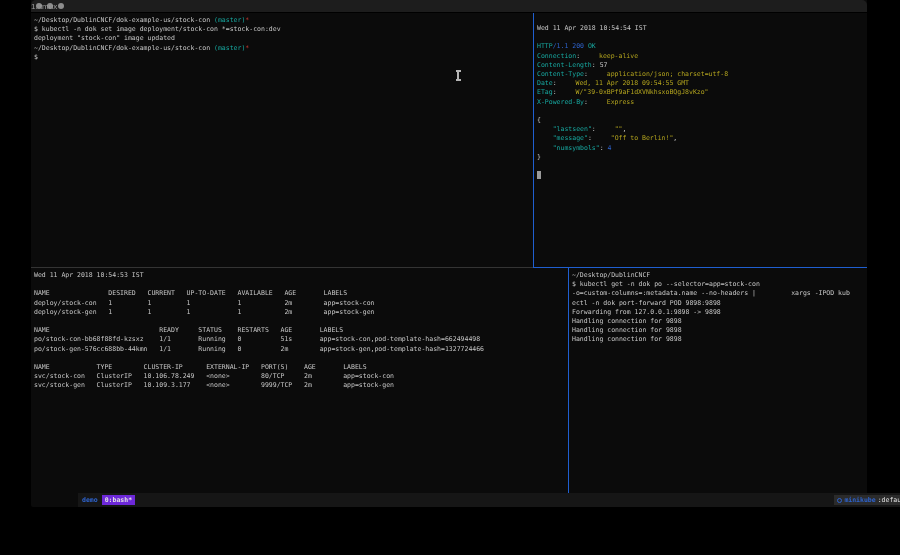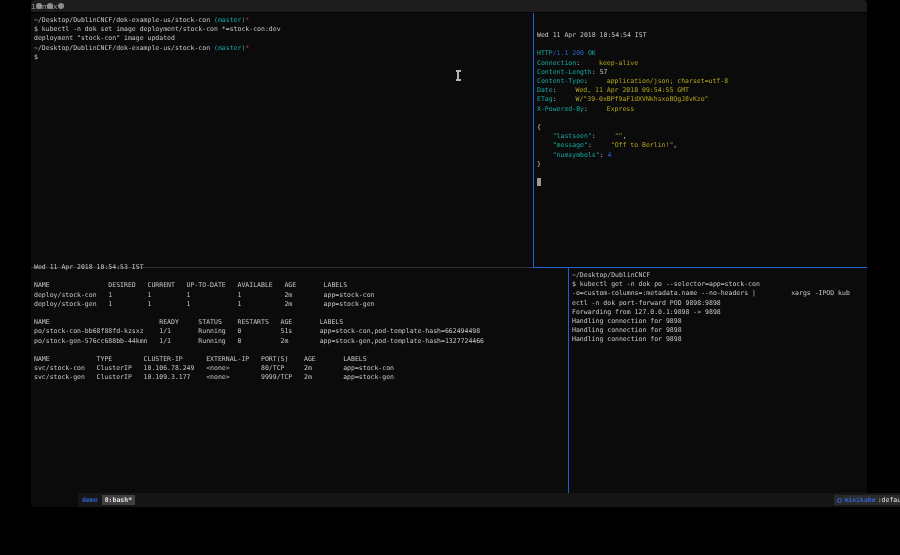--- a/index.html
+++ b/index.html
@@ -14,42 +14,42 @@
               border-radius:5px 5px 0 0; display:flex; align-items:center; }
   .lights { display:flex; gap:5px; margin-left:5px; }
   .light { width:6px; height:6px; border-radius:50%; background:#8d8d8d; }
   .title { position:absolute; left:0; right:0; text-align:left;
            font-family:"Liberation Sans", sans-serif; font-size:8px; color:#9d9d9d; }
 
   .panes { position:absolute; left:0; top:13px; width:836px; height:480px; overflow:hidden; }
   .pane { position:absolute; overflow:hidden; padding:3px 0 0 3px;
           font-size:6.5px; line-height:9.2px; white-space:pre; }
   .pane-tl { left:0;   top:0;    width:502px; height:254px; }
-  .pane-tr { left:503px; top:15px;  width:333px; height:254px; }
-  .pane-bl { left:0;   top:247px; width:537px; height:225px; }
+  .pane-tr { left:503px; top:8px;  width:333px; height:254px; }
+  .pane-bl { left:0;   top:255px; width:537px; height:225px; }
   .pane-br { left:538px; top:255px; width:298px; height:225px; }
 
   .vdiv-top { position:absolute; left:502px; top:0; width:1px; height:254px; background:#1f5fd0; }
   .hdiv-grey { position:absolute; left:0; top:254px; width:502px; height:1px; background:#343434; }
   .hdiv-blue { position:absolute; left:502px; top:254px; width:334px; height:1px; background:#1f5fd0; }
   .vdiv-bot { position:absolute; left:537px; top:255px; width:1px; height:225px; background:#1f5fd0; }
 
   .tline { min-height:9.2px; }
   .seg-fg     { color:#c7c7c7; }
   .seg-cyan   { color:#17a8a0; }
   .seg-red    { color:#cf3e33; }
   .seg-yellow { color:#b3a41e;margin-left:15px; }
   .seg-blue   { color:#2e63cd; }
   .seg-cursor { background:#9b9b9b; color:#9b9b9b; }
 
   .statusbar { position:absolute; left:0; top:493px; width:836px; height:14px;
                background:#161616; display:flex; align-items:center;
                font-size:6.5px; white-space:pre;margin-left:47px; }
   .sb-session { color:#2e63cd; margin-left:4px; font-weight:bold; }
-  .sb-tab { background:#404040; color:#e2e2e2; font-weight:bold; padding:1px 3px; margin-left:4px; }
+  .sb-tab { background:#6d28d9; color:#e2e2e2; font-weight:bold; padding:1px 3px; margin-left:4px; }
   .sb-right { margin-left:auto; margin-right:2px; background:#2b2b2b;
               padding:1px 3px; display:flex; align-items:center; gap:2px; }
   .kube-icon { width:5px; height:5px; border-radius:50%; border:1px solid #2e63cd;
                display:inline-block; }
   .sb-context { color:#2e63cd; font-weight:bold; }
   .sb-namespace { color:#e2e2e2; }
 
   .ibeam { position:absolute; left:455px; top:70px; width:6px; height:11px;
            display:flex; flex-direction:column; align-items:center; }
   .ibeam .cap  { width:5px; height:2px; background:#b4b4b4; }

